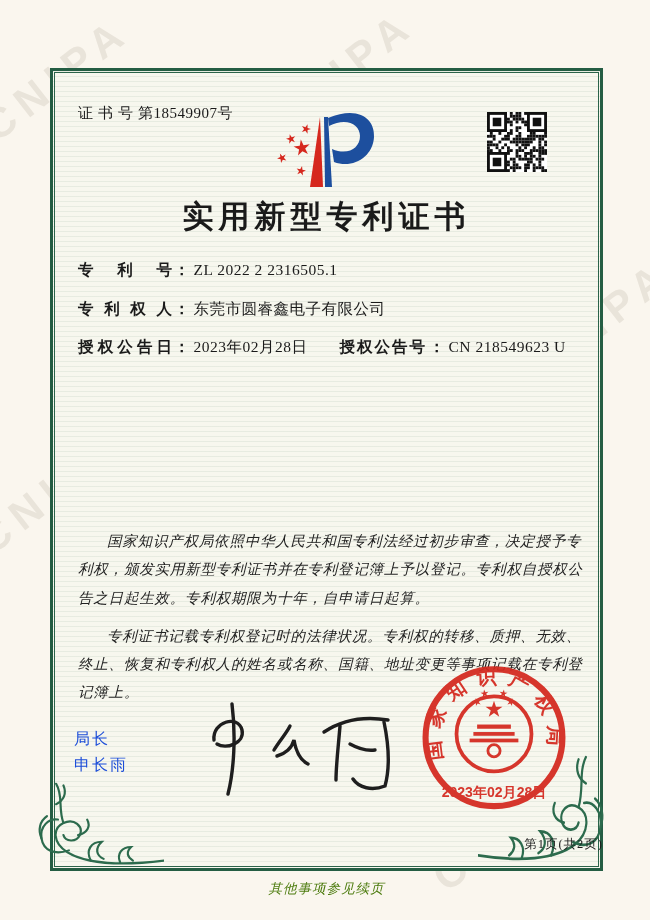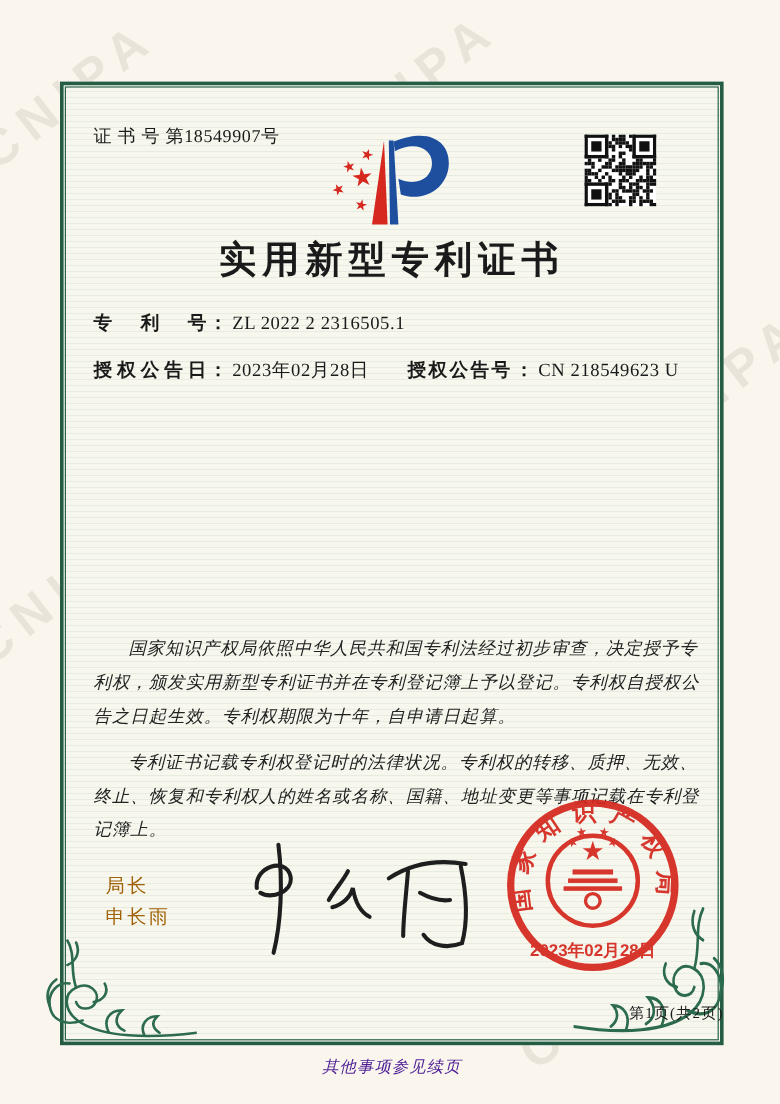--- a/index.html
+++ b/index.html
@@ -33,30 +33,30 @@
           font-weight:600;vertical-align:top;}
   .fcolon{display:inline-block;margin:0 4px 0 2px;font-weight:600;}
   .fvalue{letter-spacing:0.5px;}
   .fvalue.fixed{display:inline-block;width:146px;}
   .flabel2{font-weight:600;letter-spacing:2px;}
   
   .paras{position:absolute;left:78px;top:527px;width:509px;font-size:14.5px;}
   .body-para{margin:0 0 10px 0;line-height:1.95;text-indent:2em;font-style:italic;
              letter-spacing:0.8px;color:#222;}
   
-  .sig-block{position:absolute;left:88px;top:726px;
+  .sig-block{position:absolute;left:74px;top:726px;
              font-family:"Liberation Sans","DejaVu Sans",sans-serif;
-             font-size:16px;color:#a16207;letter-spacing:2px;line-height:26px;}
+             font-size:16px;color:#1d4ed8;letter-spacing:2px;line-height:26px;}
   .sig-svg{position:absolute;left:192px;top:698px;}
   .stamp{position:absolute;left:419px;top:660px;opacity:0.93;}
   
   .page-info{position:absolute;left:50px;top:836px;width:553px;text-align:right;
              font-size:12.5px;letter-spacing:1px;}
   .footer-note{position:absolute;left:50px;top:880px;width:553px;text-align:center;
-               font-size:13.5px;font-style:italic;letter-spacing:1px;color:#4c1d95;}
+               font-size:13.5px;font-style:italic;letter-spacing:1px;color:#4d7c0f;}
 </style>
 </head>
 <body>
 
 <div class="page">
 
   <div class="wm" style="left:-30px;top:55px">CNIPA</div>
   <div class="wm" style="left:255px;top:48px">CNIPA</div>
   <div class="wm" style="left:512px;top:298px">CNIPA</div>
   <div class="wm" style="left:-35px;top:468px">CNIPA</div>
@@ -290,20 +290,23 @@
       </g>
   </svg>
 
   <div class="title">实用新型专利证书</div>
 
   <div class="fields">
     <div class="frow">
       <span class="flabel">专利号</span><span class="fcolon">：</span><span class="fvalue">ZL 2022 2 2316505.1</span>
     </div>
     <div class="frow">
+      <span class="flabel">专利权人</span><span class="fcolon">：</span><span class="fvalue">东莞市圆睿鑫电子有限公司</span>
+    </div>
+    <div class="frow">
       <span class="flabel">授权公告日</span><span class="fcolon">：</span><span class="fvalue fixed">2023年02月28日</span><span class="flabel2">授权公告号</span><span class="fcolon">：</span><span class="fvalue">CN 218549623 U</span>
     </div>
   </div>
 
   <div class="paras">
     <p class="body-para">国家知识产权局依照中华人民共和国专利法经过初步审查，决定授予专利权，颁发实用新型专利证书并在专利登记簿上予以登记。专利权自授权公告之日起生效。专利权期限为十年，自申请日起算。</p>
     <p class="body-para">专利证书记载专利权登记时的法律状况。专利权的转移、质押、无效、终止、恢复和专利权人的姓名或名称、国籍、地址变更等事项记载在专利登记簿上。</p>
   </div>
 
   <div class="sig-block">

